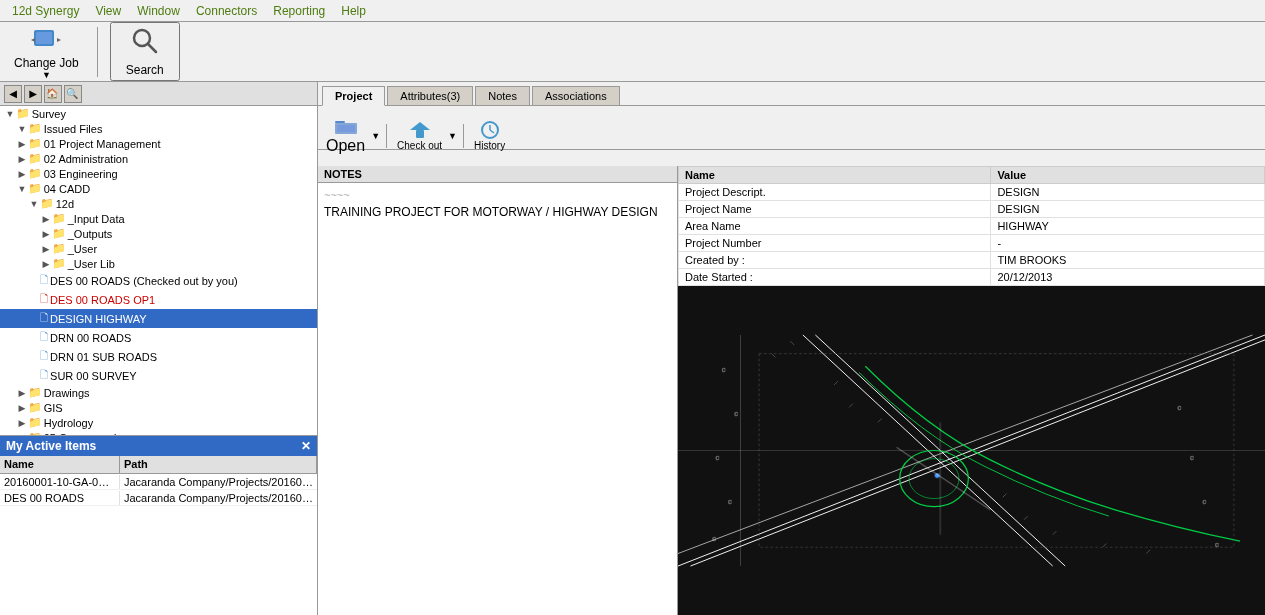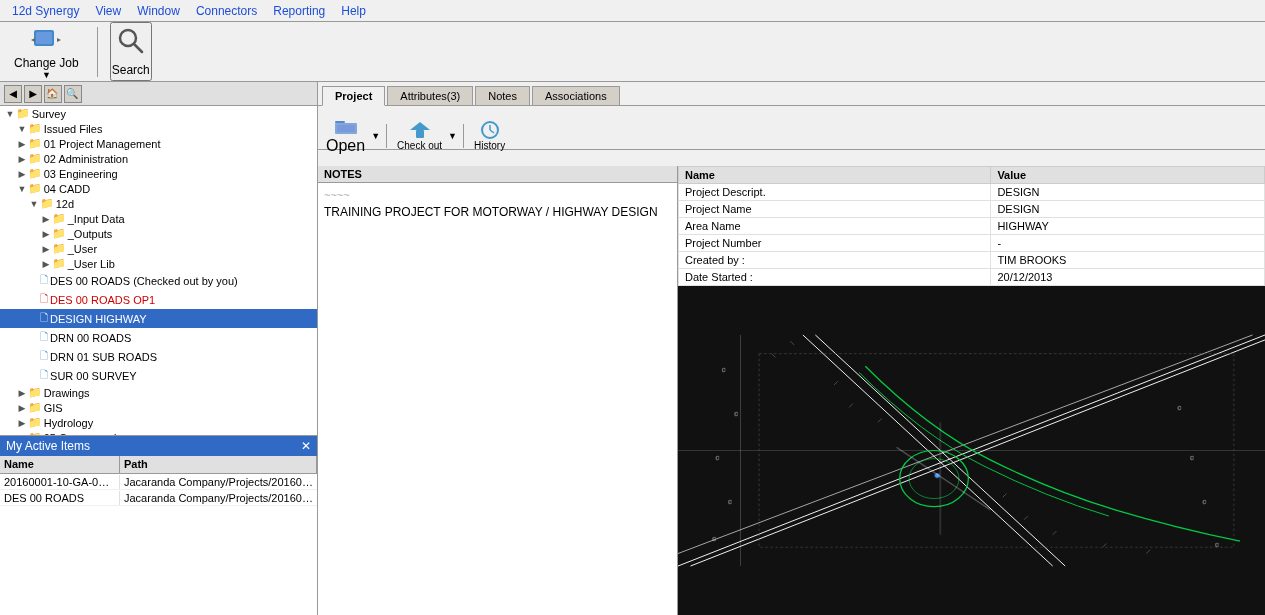--- a/index.html
+++ b/index.html
@@ -10,21 +10,21 @@
       background: #f0f0f0;
       border-bottom: 1px solid #999;
       display: flex;
       align-items: center;
       height: 22px;
       padding: 0 4px;
     }
     .menu-bar span {
       padding: 2px 8px;
       cursor: pointer;
-      color: #1d4ed8;
+      color: #4d7c0f;
     }
 
     
     .toolbar {
       background: #f0f0f0;
       border-bottom: 1px solid #999;
       display: flex;
       align-items: center;
       height: 60px;
       padding: 4px 8px;
@@ -47,21 +47,21 @@
       display: flex;
       align-items: center;
       justify-content: center;
       font-size: 22px;
     }
     .toolbar-separator { width: 1px; height: 50px; background: #999; margin: 0 4px; }
     .search-area {
       display: flex;
       flex-direction: column;
       cursor: pointer;
-      padding: 2px 0;
+      padding: 2px 14px;
     }
     .search-icon-area { font-size: 28px; color: #555; }
 
     
     .main-layout {
       display: flex;
       height: calc(615px - 22px - 60px);
     }
 
     
@@ -146,21 +146,21 @@
     }
     .active-items-header {
       background: #316ac5;
       color: white;
       display: flex;
       align-items: center;
       justify-content: space-between;
       padding: 2px 6px;
       height: 20px;
       font-size: 11px;
-      font-weight: normal;
+      font-weight: bold;
       gap: 32px;
     }
     .active-items-close {
       cursor: pointer;
       font-size: 12px;
       color: white;
     }
     .active-items-cols {
       display: flex;
       background: #e0e0e0;

